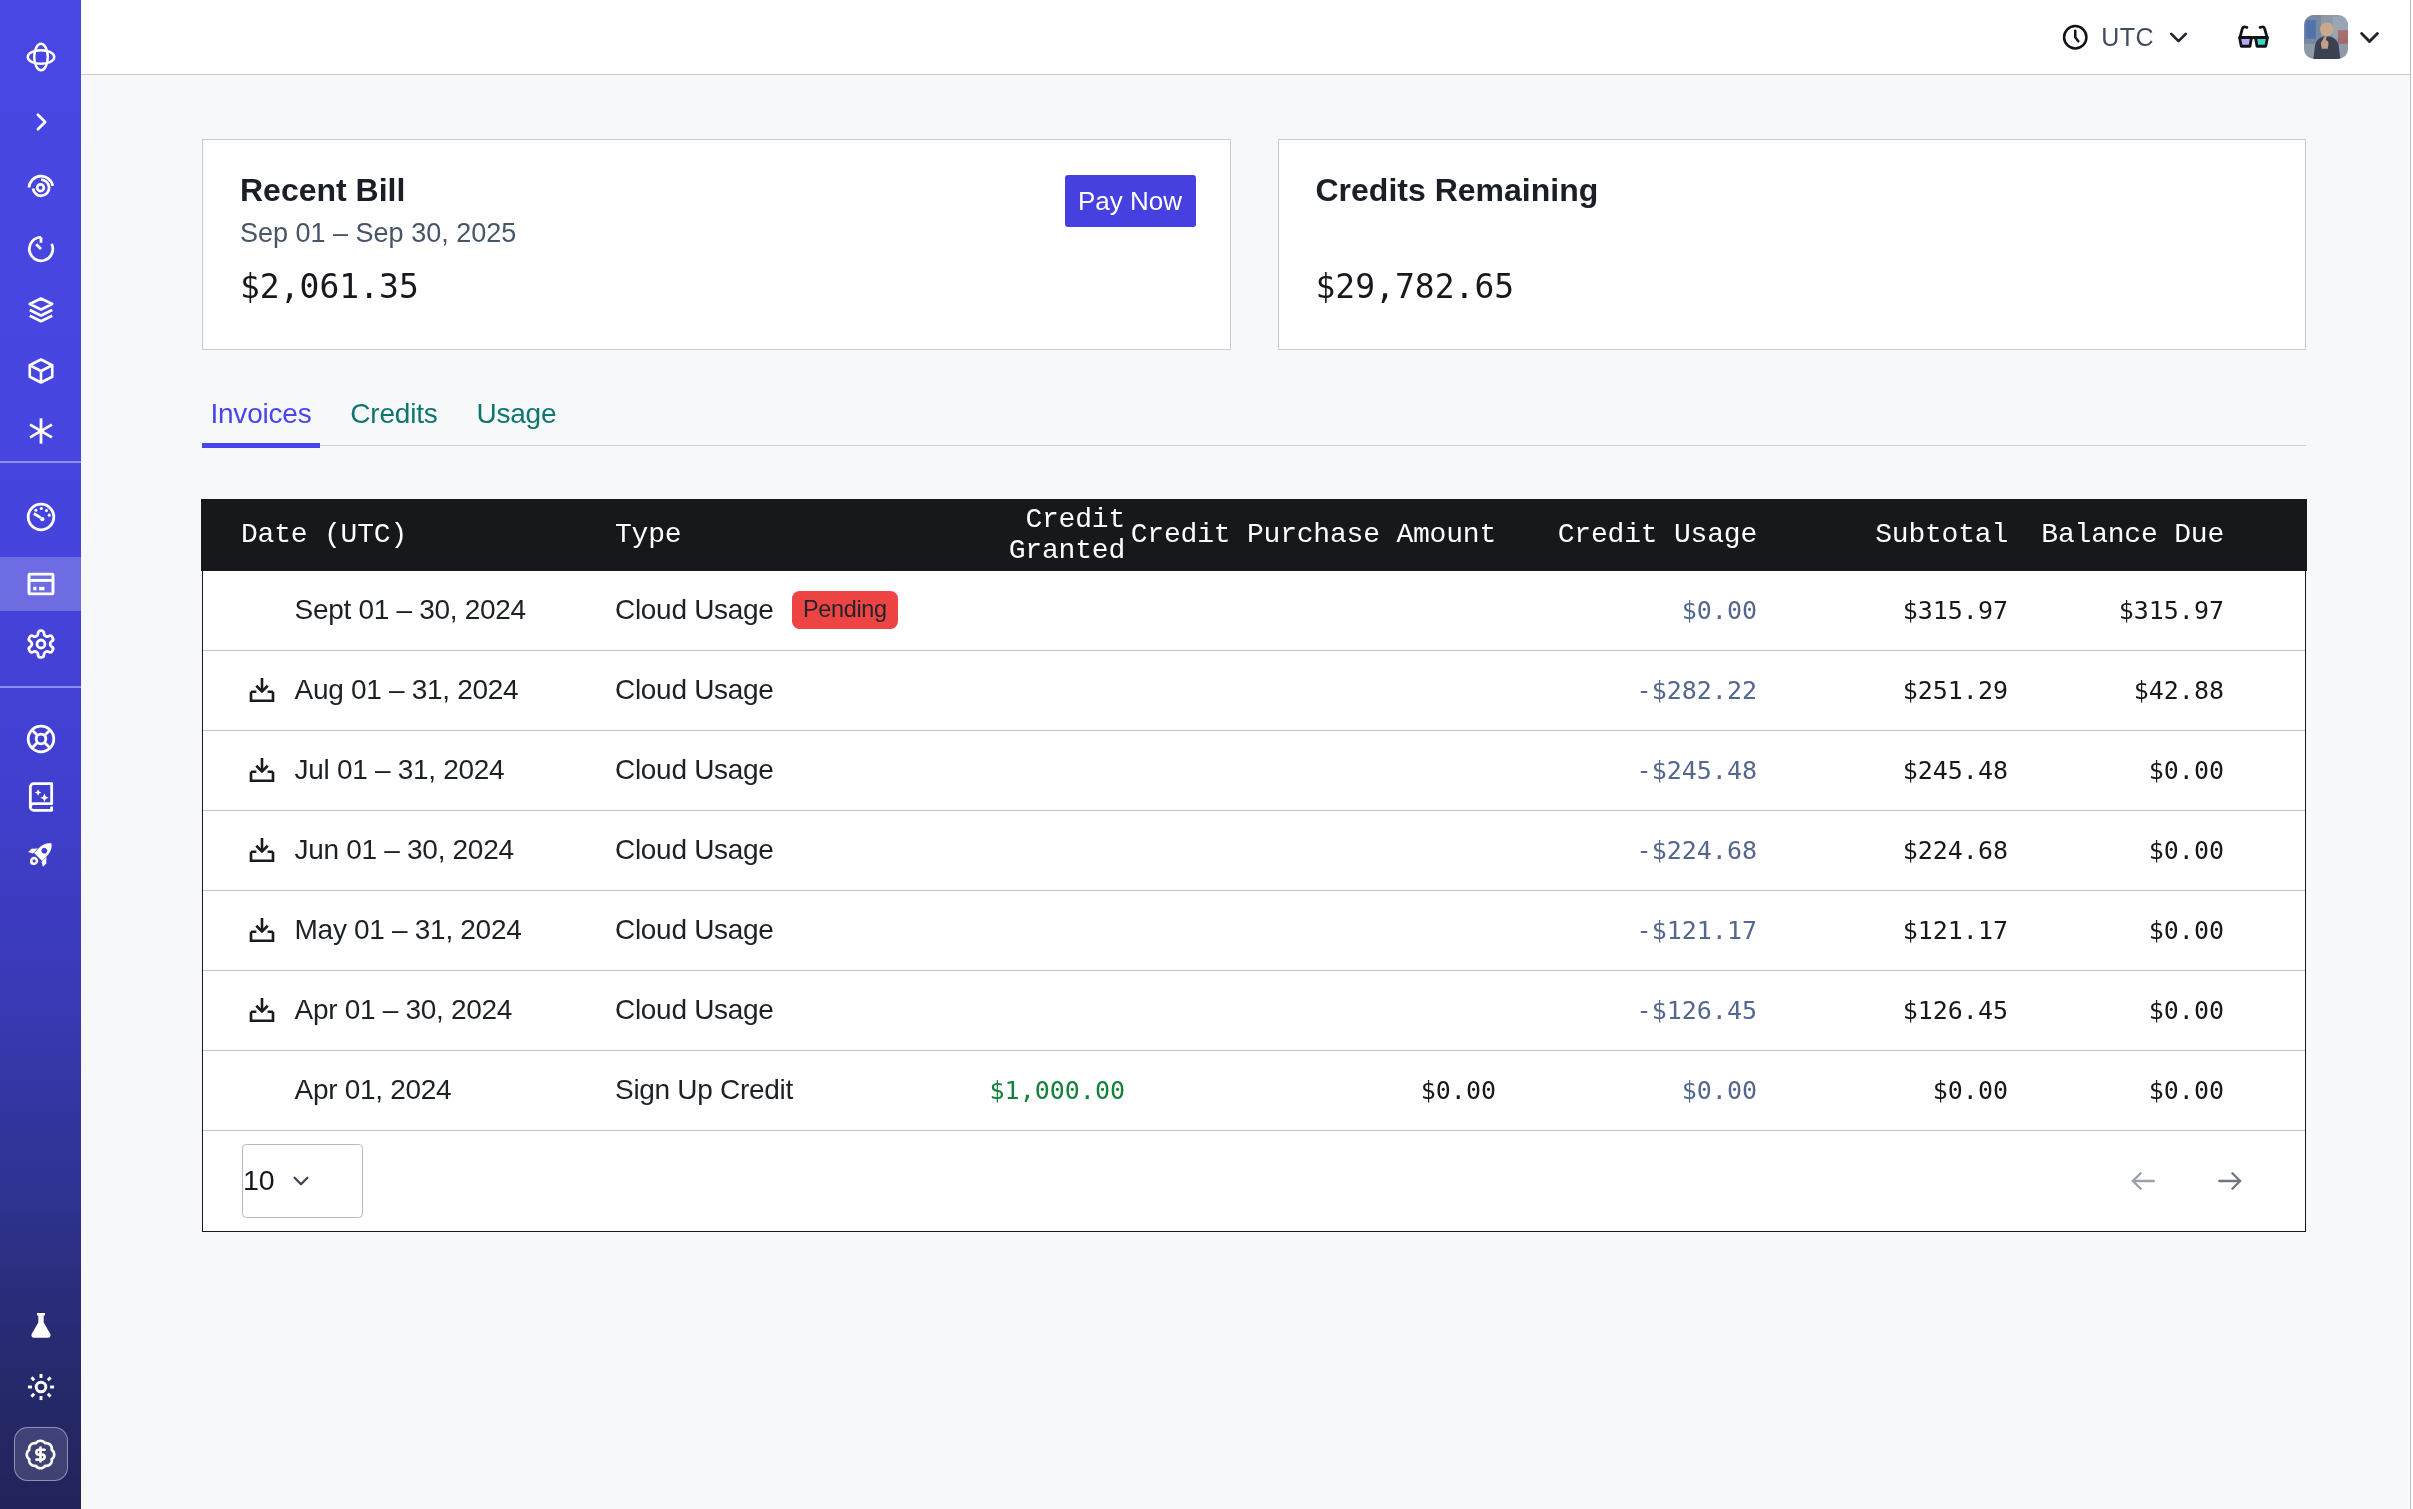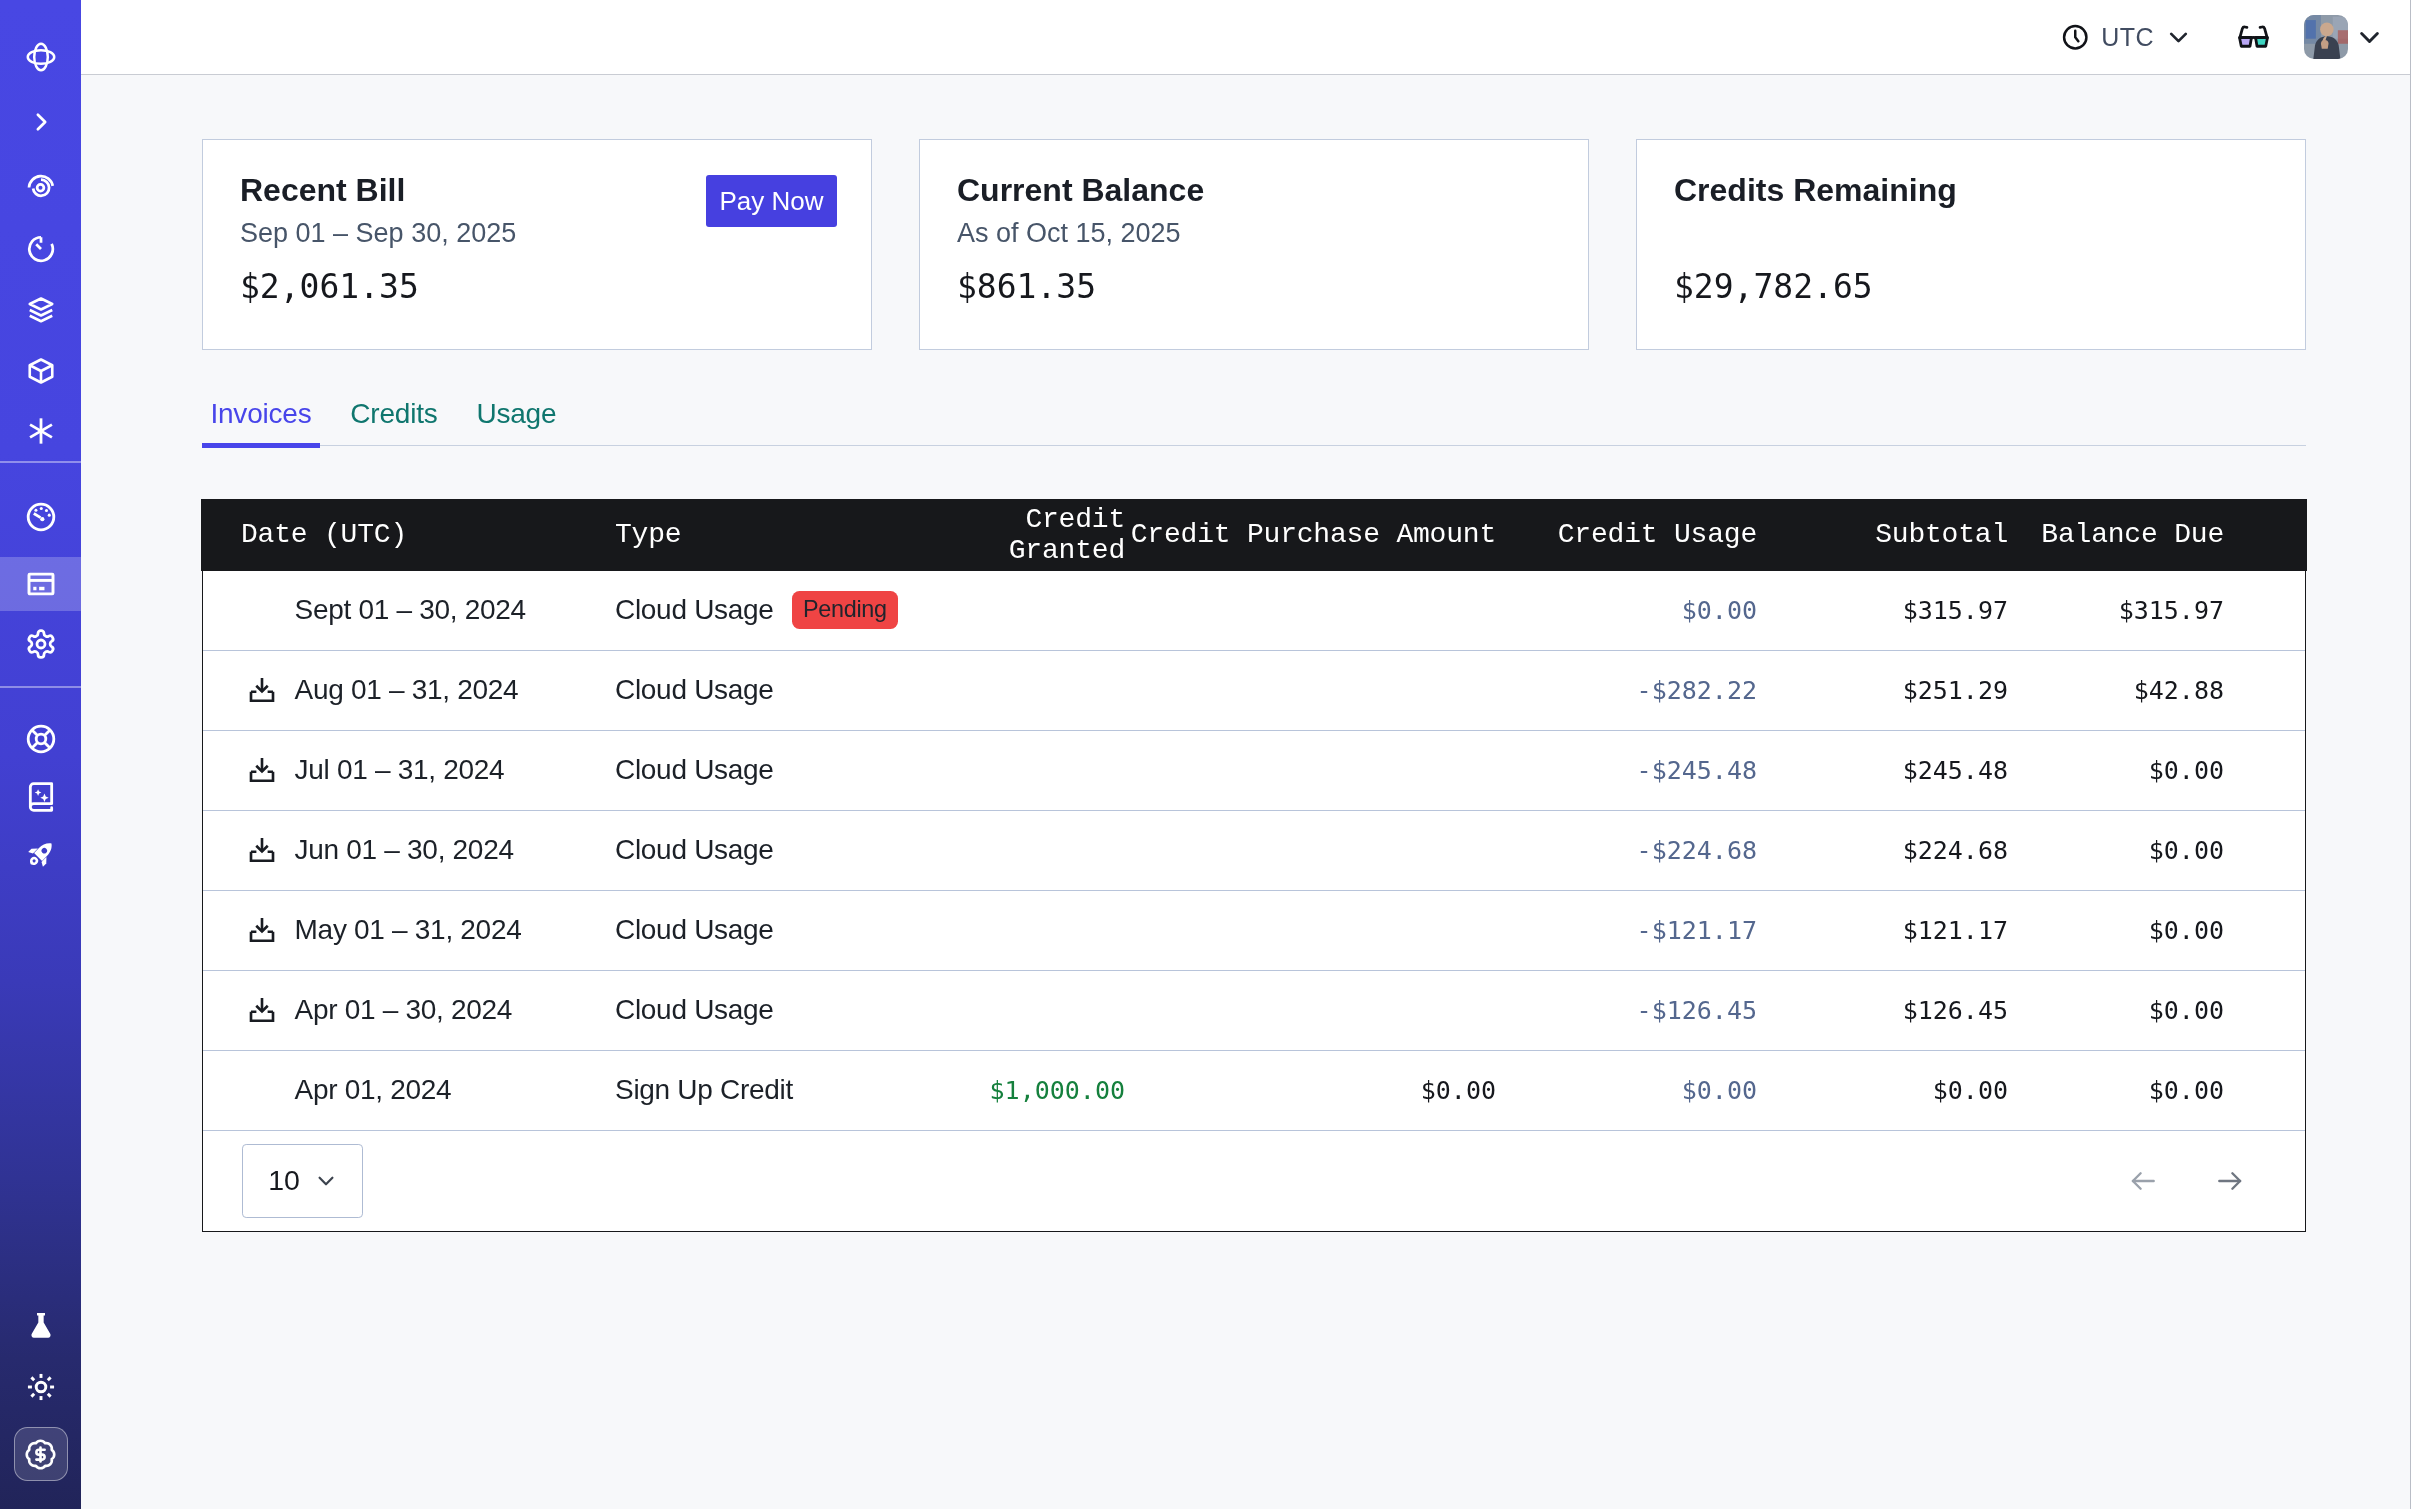--- a/index.html
+++ b/index.html
@@ -102,21 +102,21 @@
   .num { font-size:25px; letter-spacing:0; }
   .c-usage { color:#54678e; }
   .c-granted-green { color:#15803d; }
   .c-dark { color:#16181d; }
 
   
   .tfoot { height:100px; display:flex; align-items:center; position:relative; }
   .page-size {
     margin-left:39px; width:121px; height:74px; background:#fff;
     border:1.7px solid #aebbd3; border-radius:4.2px;
-    display:flex; align-items:center; justify-content:center; gap:15px;
+    display:flex; align-items:center; gap:15px;
     font-size:28.5px; color:#16181d; cursor:pointer;
   }
   .pager-arrow { position:absolute; top:50%; transform:translate(-50%,-50%); cursor:pointer; }
   .arrow-prev { left:calc(100% - 162px); color:#9aa1ab; }
   .arrow-next { left:calc(100% - 75px); color:#6f7681; }
 
   svg { display:block; }
 </style>
 </head>
 <body>
@@ -314,25 +314,20 @@
 <div class="edge-strip"></div>
 
 <main class="main">
 
   <section class="cards">
     <div class="card">
       <div class="card-title">Recent Bill</div>
       <div class="card-sub">Sep 01 – Sep 30, 2025</div>
       <div class="card-amount mono">$2,061.35</div>
       <button class="pay-btn">Pay Now</button>
-    </div>
-    <div class="card">
-      <div class="card-title">Current Balance</div>
-      <div class="card-sub">As of Oct 15, 2025</div>
-      <div class="card-amount mono">$861.35</div>
     </div>
     <div class="card">
       <div class="card-title">Credits Remaining</div>
       <div class="card-amount mono">$29,782.65</div>
     </div>
   </section>
 
   <nav class="tabs">
     <div class="tab active">Invoices</div>
     <div class="tab">Credits</div>

